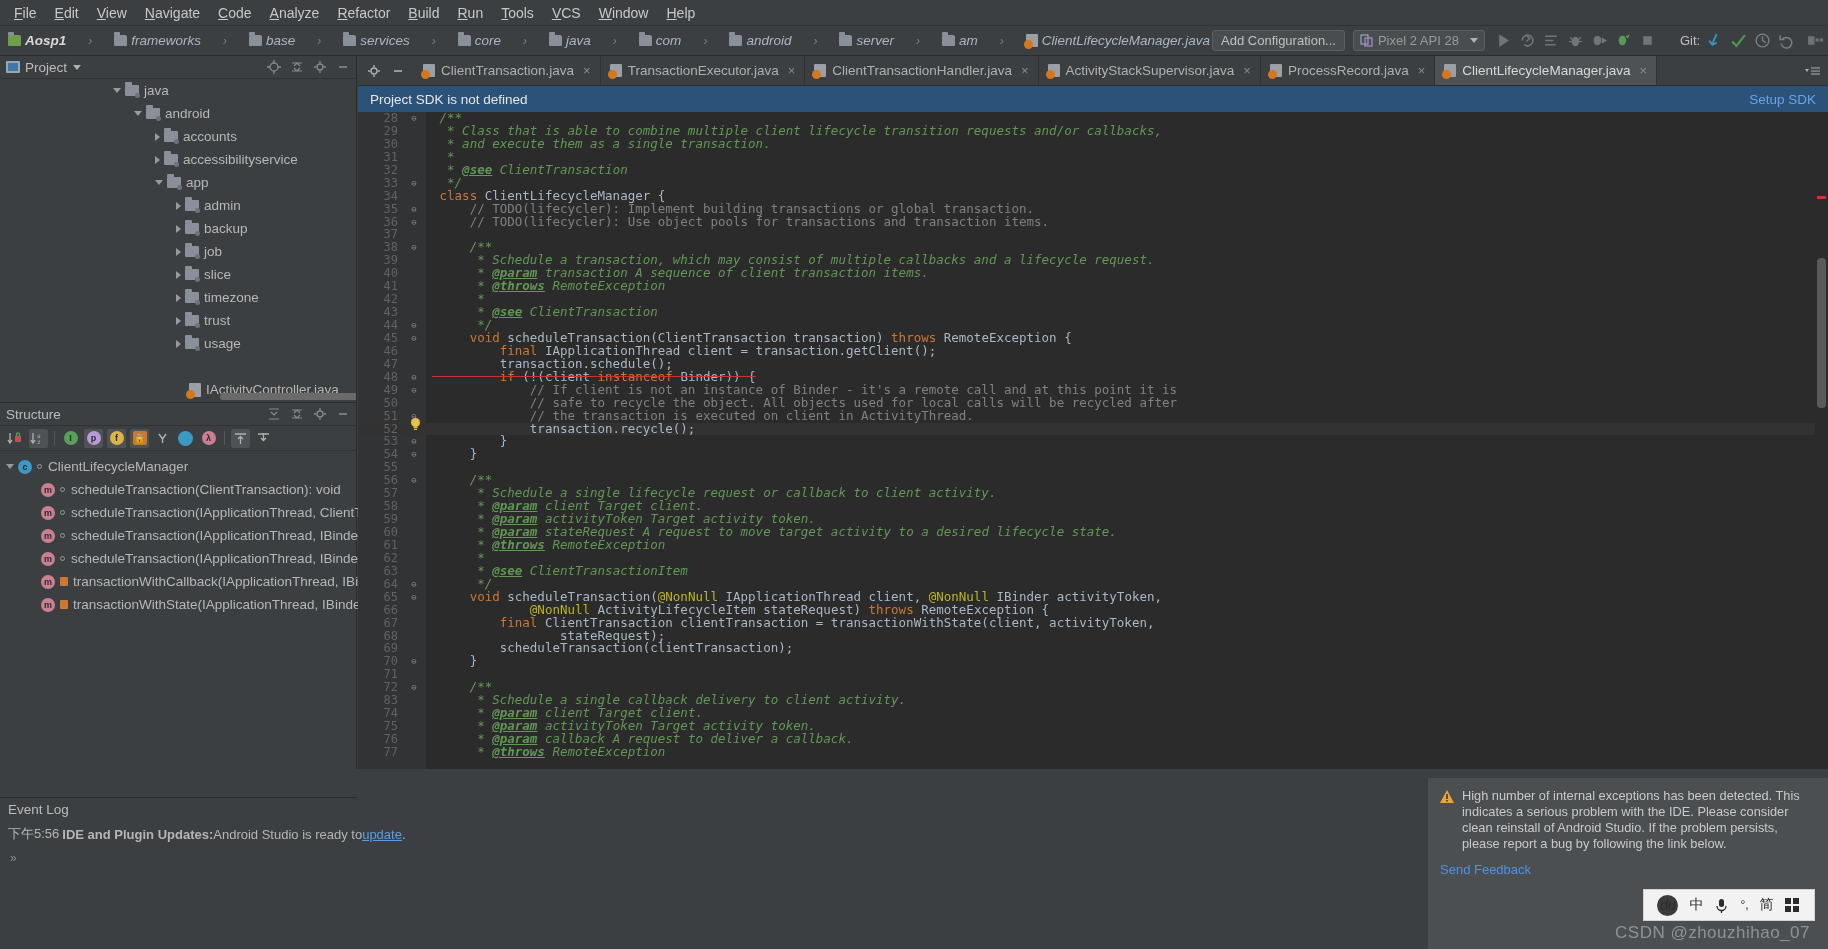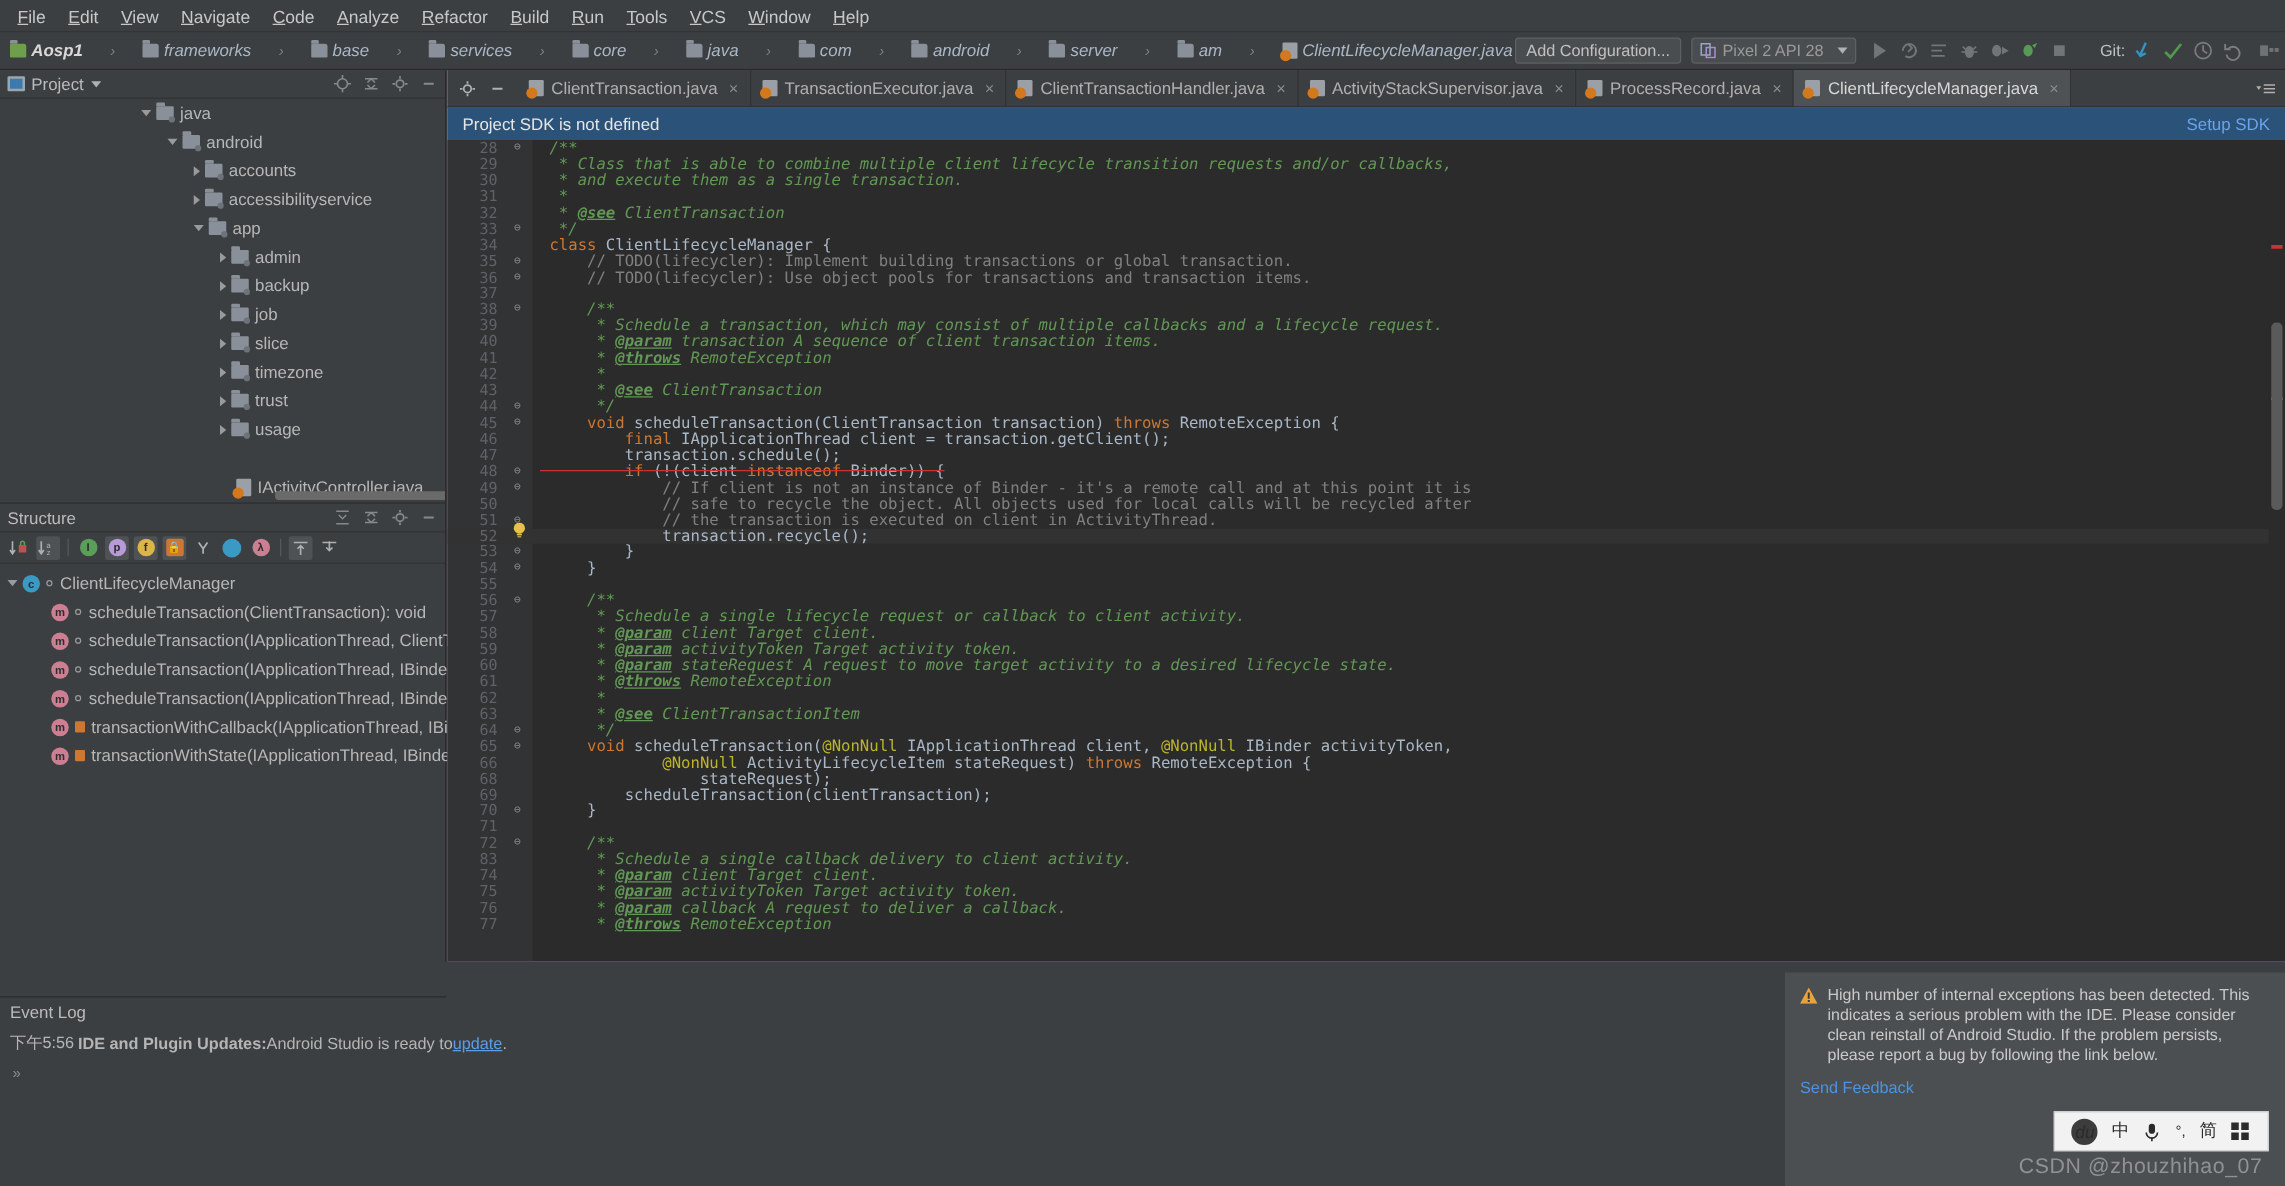--- a/index.html
+++ b/index.html
@@ -680,20 +680,21 @@
             <div class="cl"><span class="ln">57</span><span class="fold"></span><span class="src"><span class="cmt">      * Schedule a single lifecycle request or callback to client activity.</span></span></div>
             <div class="cl"><span class="ln">58</span><span class="fold"></span><span class="src"><span class="cmt">      * </span><span class="tag">@param</span><span class="cmt"> client Target client.</span></span></div>
             <div class="cl"><span class="ln">59</span><span class="fold"></span><span class="src"><span class="cmt">      * </span><span class="tag">@param</span><span class="cmt"> activityToken Target activity token.</span></span></div>
             <div class="cl"><span class="ln">60</span><span class="fold"></span><span class="src"><span class="cmt">      * </span><span class="tag">@param</span><span class="cmt"> stateRequest A request to move target activity to a desired lifecycle state.</span></span></div>
             <div class="cl"><span class="ln">61</span><span class="fold"></span><span class="src"><span class="cmt">      * </span><span class="tag">@throws</span><span class="cmt"> RemoteException</span></span></div>
             <div class="cl"><span class="ln">62</span><span class="fold"></span><span class="src"><span class="cmt">      *</span></span></div>
             <div class="cl"><span class="ln">63</span><span class="fold"></span><span class="src"><span class="cmt">      * </span><span class="tag">@see</span><span class="cmt"> ClientTransactionItem</span></span></div>
             <div class="cl"><span class="ln">64</span><span class="fold" style="font-size: 9px; color: rgb(138, 138, 138);">⊖</span><span class="src"><span class="cmt">      */</span></span></div>
             <div class="cl"><span class="ln">65</span><span class="fold" style="font-size: 9px; color: rgb(138, 138, 138);">⊖</span><span class="src"><span class="kw">     void</span><span class="txt"> scheduleTransaction(</span><span class="ann">@NonNull</span><span class="txt"> IApplicationThread client, </span><span class="ann">@NonNull</span><span class="txt"> IBinder activityToken,</span></span></div>
             <div class="cl"><span class="ln">66</span><span class="fold"></span><span class="src"><span class="txt">             </span><span class="ann">@NonNull</span><span class="txt"> ActivityLifecycleItem stateRequest) </span><span class="kw">throws</span><span class="txt"> RemoteException {</span></span></div>
+            <div class="cl"><span class="ln">67</span><span class="fold"></span><span class="src"><span class="kw">         final</span><span class="txt"> ClientTransaction clientTransaction = transactionWithState(client, activityToken,</span></span></div>
             <div class="cl"><span class="ln">68</span><span class="fold"></span><span class="src"><span class="txt">                 stateRequest);</span></span></div>
             <div class="cl"><span class="ln">69</span><span class="fold"></span><span class="src"><span class="txt">         scheduleTransaction(clientTransaction);</span></span></div>
             <div class="cl"><span class="ln">70</span><span class="fold" style="font-size: 9px; color: rgb(138, 138, 138);">⊖</span><span class="src"><span class="txt">     }</span></span></div>
             <div class="cl"><span class="ln">71</span><span class="fold"></span><span class="src"><span class="txt"></span></span></div>
             <div class="cl"><span class="ln">72</span><span class="fold" style="font-size: 9px; color: rgb(138, 138, 138);">⊖</span><span class="src"><span class="cmt">     /**</span></span></div>
             <div class="cl"><span class="ln">83</span><span class="fold"></span><span class="src"><span class="cmt">      * Schedule a single callback delivery to client activity.</span></span></div>
             <div class="cl"><span class="ln">74</span><span class="fold"></span><span class="src"><span class="cmt">      * </span><span class="tag">@param</span><span class="cmt"> client Target client.</span></span></div>
             <div class="cl"><span class="ln">75</span><span class="fold"></span><span class="src"><span class="cmt">      * </span><span class="tag">@param</span><span class="cmt"> activityToken Target activity token.</span></span></div>
             <div class="cl"><span class="ln">76</span><span class="fold"></span><span class="src"><span class="cmt">      * </span><span class="tag">@param</span><span class="cmt"> callback A request to deliver a callback.</span></span></div>
             <div class="cl"><span class="ln">77</span><span class="fold"></span><span class="src"><span class="cmt">      * </span><span class="tag">@throws</span><span class="cmt"> RemoteException</span></span></div>

